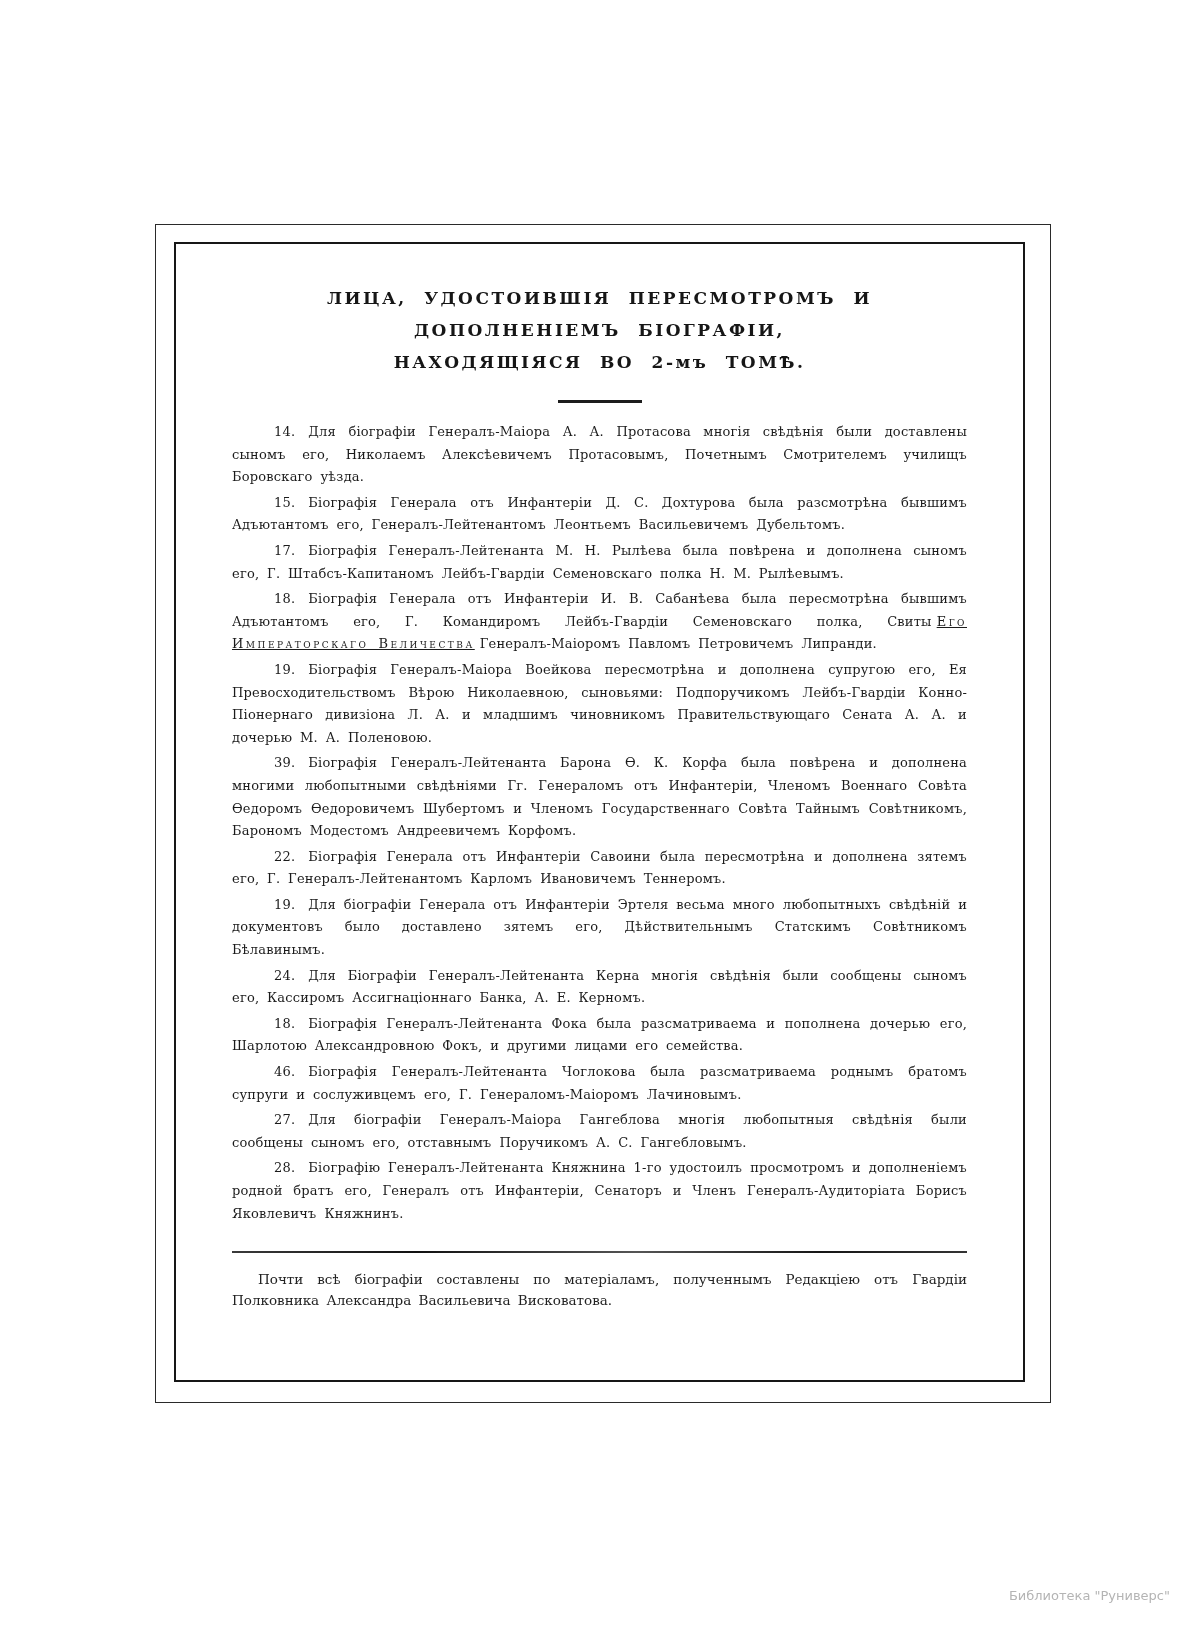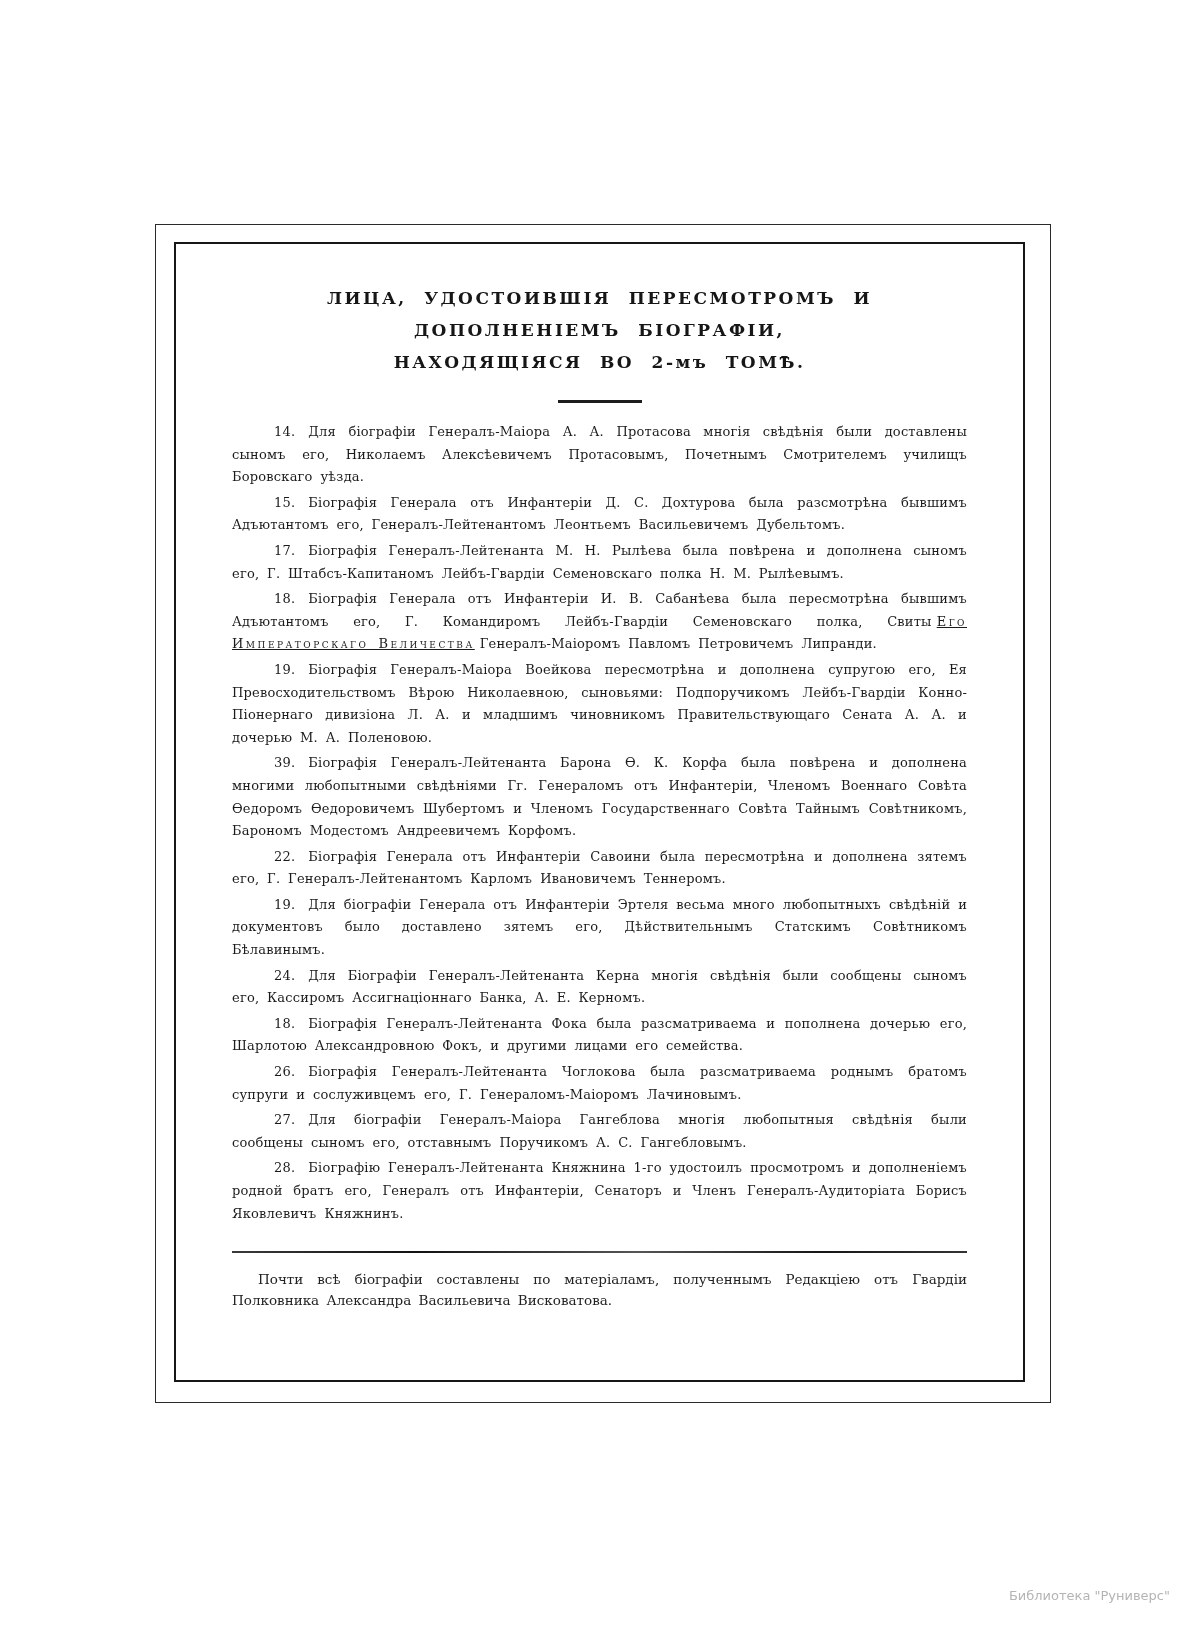--- a/index.html
+++ b/index.html
@@ -123,21 +123,21 @@
         <p><span class="num">14.</span><span>Для біографіи Генералъ-Маіора А. А. Протасова многія свѣдѣнія были доставлены сыномъ его, Николаемъ Алексѣевичемъ Протасовымъ, Почетнымъ Смотрителемъ училищъ Боровскаго уѣзда.</span></p>
         <p><span class="num">15.</span><span>Біографія Генерала отъ Инфантеріи Д. С. Дохтурова была разсмотрѣна бывшимъ Адъютантомъ его, Генералъ-Лейтенантомъ Леонтьемъ Васильевичемъ Дубельтомъ.</span></p>
         <p><span class="num">17.</span><span>Біографія Генералъ-Лейтенанта М. Н. Рылѣева была повѣрена и дополнена сыномъ его, Г. Штабсъ-Капитаномъ Лейбъ-Гвардіи Семеновскаго полка Н. М. Рылѣевымъ.</span></p>
         <p><span class="num">18.</span><span>Біографія Генерала отъ Инфантеріи И. В. Сабанѣева была пересмотрѣна бывшимъ Адъютантомъ его, Г. Командиромъ Лейбъ-Гвардіи Семеновскаго полка, Свиты</span><span class="spaced">Его Императорскаго Величества</span><span>Генералъ-Маіоромъ Павломъ Петровичемъ Липранди.</span></p>
         <p><span class="num">19.</span><span>Біографія Генералъ-Маіора Воейкова пересмотрѣна и дополнена супругою его, Ея Превосходительствомъ Вѣрою Николаевною, сыновьями: Подпоручикомъ Лейбъ-Гвардіи Конно-Піонернаго дивизіона Л. А. и младшимъ чиновникомъ Правительствующаго Сената А. А. и дочерью М. А. Поленовою.</span></p>
         <p><span class="num">39.</span><span>Біографія Генералъ-Лейтенанта Барона Ѳ. К. Корфа была повѣрена и дополнена многими любопытными свѣдѣніями Гг. Генераломъ отъ Инфантеріи, Членомъ Военнаго Совѣта Ѳедоромъ Ѳедоровичемъ Шубертомъ и Членомъ Государственнаго Совѣта Тайнымъ Совѣтникомъ, Барономъ Модестомъ Андреевичемъ Корфомъ.</span></p>
         <p><span class="num">22.</span><span>Біографія Генерала отъ Инфантеріи Савоини была пересмотрѣна и дополнена зятемъ его, Г. Генералъ-Лейтенантомъ Карломъ Ивановичемъ Теннеромъ.</span></p>
         <p><span class="num">19.</span><span>Для біографіи Генерала отъ Инфантеріи Эртеля весьма много любопытныхъ свѣдѣній и документовъ было доставлено зятемъ его, Дѣйствительнымъ Статскимъ Совѣтникомъ Бѣлавинымъ.</span></p>
         <p><span class="num">24.</span><span>Для Біографіи Генералъ-Лейтенанта Керна многія свѣдѣнія были сообщены сыномъ его, Кассиромъ Ассигнаціоннаго Банка, А. Е. Керномъ.</span></p>
         <p><span class="num">18.</span><span>Біографія Генералъ-Лейтенанта Фока была разсматриваема и пополнена дочерью его, Шарлотою Александровною Фокъ, и другими лицами его семейства.</span></p>
-        <p><span class="num">26.</span><span>Біографія Генералъ-Лейтенанта Чоглокова была разсматриваема роднымъ братомъ супруги и сослуживцемъ его, Г. Генераломъ-Маіоромъ Лачиновымъ.</span></p>
+        <p><span class="num">46.</span><span>Біографія Генералъ-Лейтенанта Чоглокова была разсматриваема роднымъ братомъ супруги и сослуживцемъ его, Г. Генераломъ-Маіоромъ Лачиновымъ.</span></p>
         <p><span class="num">27.</span><span>Для біографіи Генералъ-Маіора Гангеблова многія любопытныя свѣдѣнія были сообщены сыномъ его, отставнымъ Поручикомъ А. С. Гангебловымъ.</span></p>
         <p><span class="num">28.</span><span>Біографію Генералъ-Лейтенанта Княжнина 1-го удостоилъ просмотромъ и дополненіемъ родной братъ его, Генералъ отъ Инфантеріи, Сенаторъ и Членъ Генералъ-Аудиторіата Борисъ Яковлевичъ Княжнинъ.</span></p>
       </div>
 
       <div class="foot-rule"></div>
 
       <p class="footnote">Почти всѣ біографіи составлены по матеріаламъ, полученнымъ Редакціею отъ Гвардіи Полковника Александра Васильевича Висковатова.</p>
 
     </div>
   </div>

